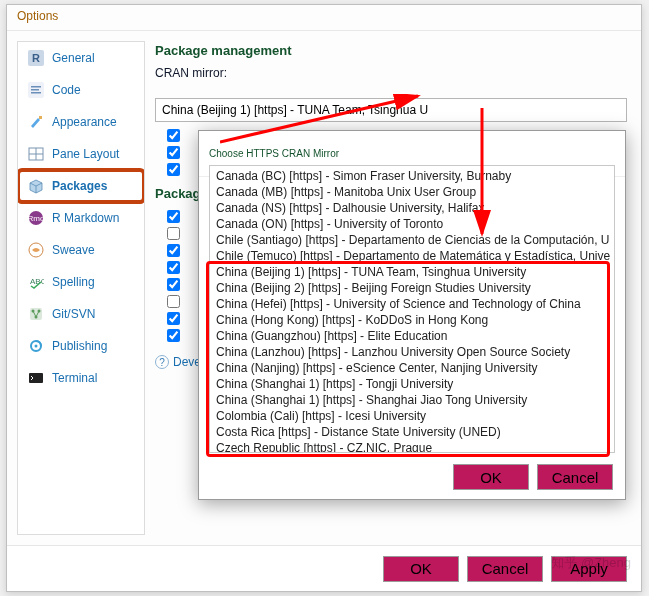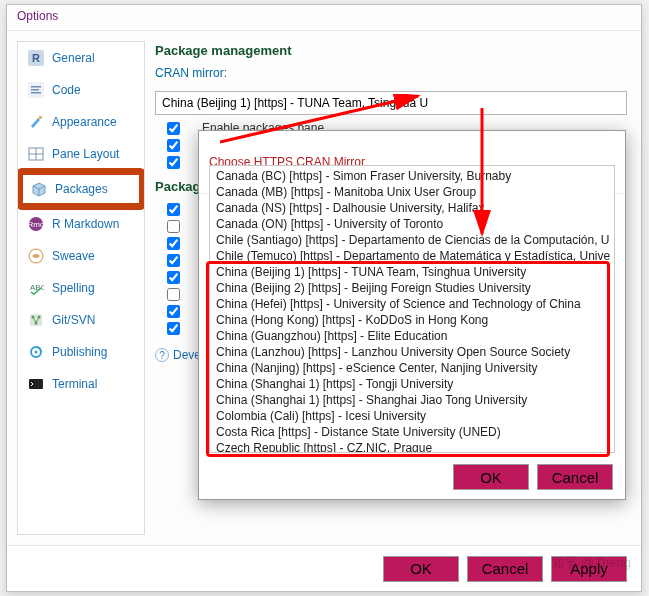--- a/index.html
+++ b/index.html
@@ -18,56 +18,57 @@
     left: 6px; top: 4px;
     width: 636px; height: 588px;
     background: #fdfdfd;
     border: 1px solid #bfbfbf;
     box-shadow: 0 2px 8px rgba(0,0,0,.15);
   }
   .titlebar {
     height: 26px;
     padding: 4px 10px;
     font-size: 12px;
-    color: #701a75;
+    color: #a16207;
     border-bottom: 1px solid #e8e8e8;
   }
   .content { display: flex; height: calc(100% - 26px - 46px); }
   .sidebar {
     width: 128px;
     border: 1px solid #dcdcdc;
     margin: 10px 6px 10px 10px;
     background: #fff;
     overflow: hidden;
   }
   .sb-item {
     display: flex; align-items: center;
     gap: 8px;
     padding: 8px 10px;
     color: #1a6fb0;
     cursor: pointer;
   }
   .sb-item.sel {
-    border: 7px solid #c2410c;
+    border: 4px solid #c2410c;
     border-radius: 6px;
     margin: -2px;
     padding: 6px 8px;
+    font-weight: bold;
   }
   .sb-item .ico {
     width: 16px; height: 16px;
     display: inline-flex; align-items: center; justify-content: center;
     flex-shrink: 0;
   }
   .main {
     flex: 1;
     padding: 10px 14px 0 4px;
     overflow: hidden;
   }
   .sec-title { font-weight: 600; font-size: 13px; color: #14532d; margin: 2px 0 8px 0; }
-  .label { color: #0369a1; margin-bottom: 11px; }
+  .label { color: #0f172a; margin-bottom: 18px; }
   .mirror-row { display: flex; gap: 8px; align-items: center; margin-bottom: 6px; position: relative; }
   .mirror-input {
     flex: 1;
     height: 24px;
     border: 1px solid #b6b6b6;
     background: #fff;
     padding: 2px 6px;
     font-size: 12px;
   }
   .change-btn {
@@ -111,23 +112,23 @@
   
   .dialog {
     position: absolute;
     left: 198px; top: 130px;
     width: 428px; height: 370px;
     background: #fff;
     border: 1px solid #9a9a9a;
     box-shadow: 0 4px 18px rgba(0,0,0,.35);
   }
   .dlg-title {
-    padding: 24px 10px;
-    font-size: 12px;
-    color: #b91c1c;
+    padding: 17px 10px;
+    font-size: 10px;
+    color: #14532d;
     border-bottom: 1px solid #eee;
   }
   .listbox {
     position: absolute;
     left: 10px; right: 10px; top: 34px; bottom: 46px;
     border: 1px solid #c8c8c8;
     overflow: hidden;
     font-size: 12px;
     line-height: 16px;
     padding: 2px 4px;

